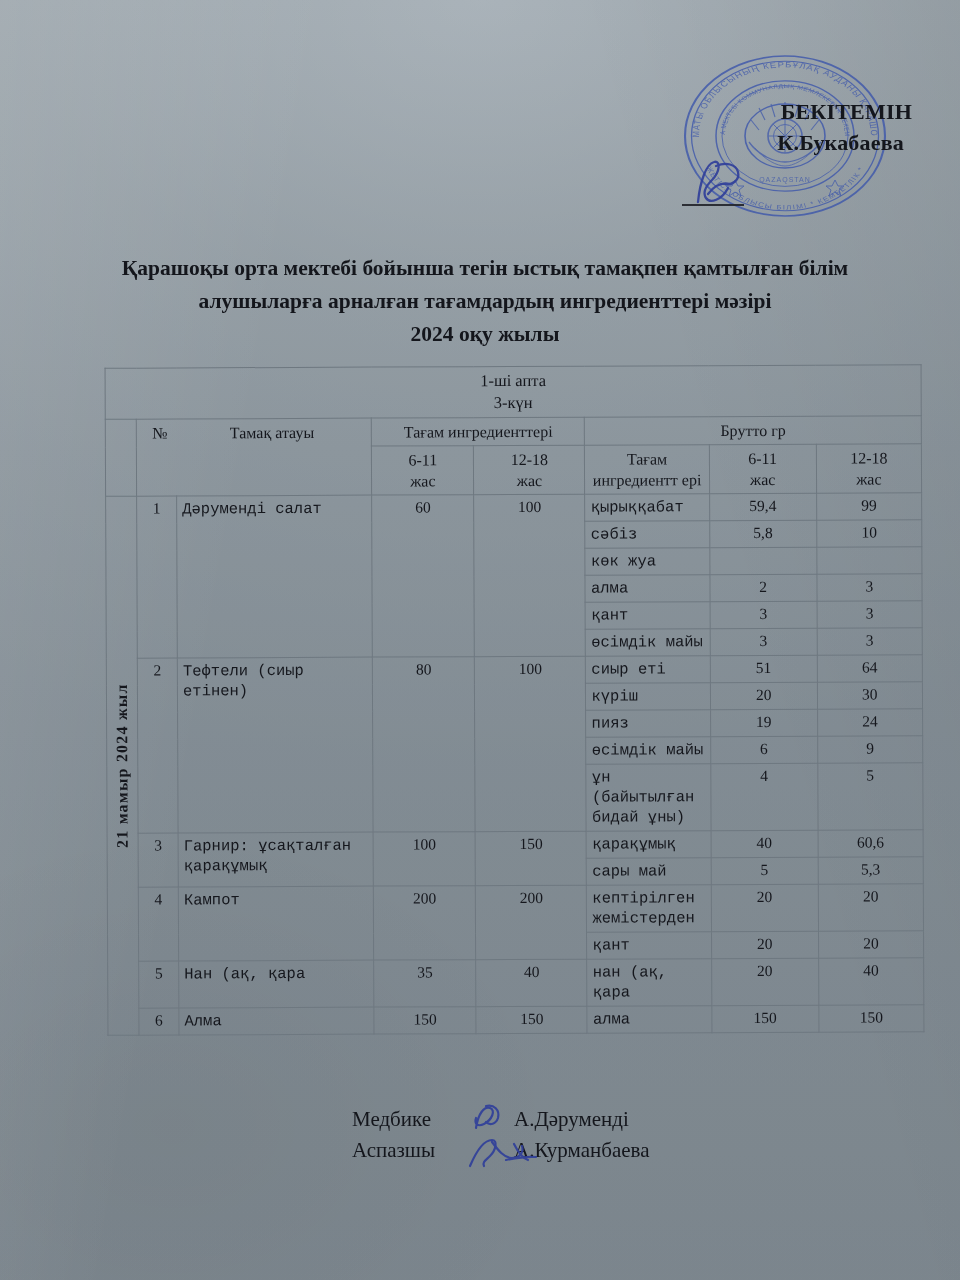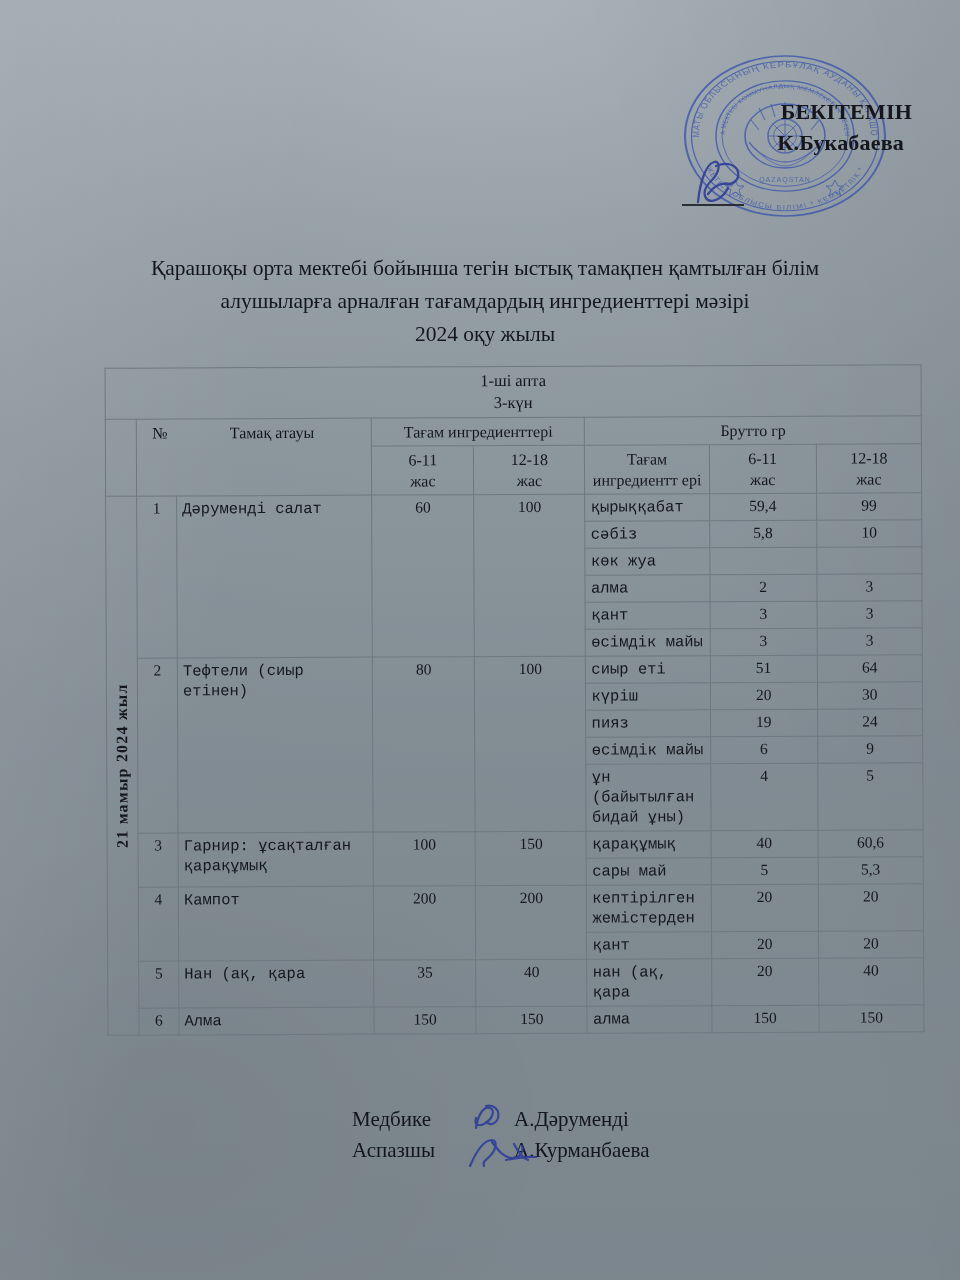--- a/index.html
+++ b/index.html
@@ -64,21 +64,21 @@
     opacity: 0.92;
   }
 
   
   #title {
     position: absolute;
     left: 70px; top: 252px;
     width: 830px;
     text-align: center;
     color: #14161c;
-    font-weight: normal;
+    font-weight: bold;
     font-size: 21.5px;
     line-height: 33px;
     z-index: 3;
   }
   #title .tline { display: block; }
 
   
   #menu-table-wrap {
     position: absolute;
     left: 106px; top: 366px;

